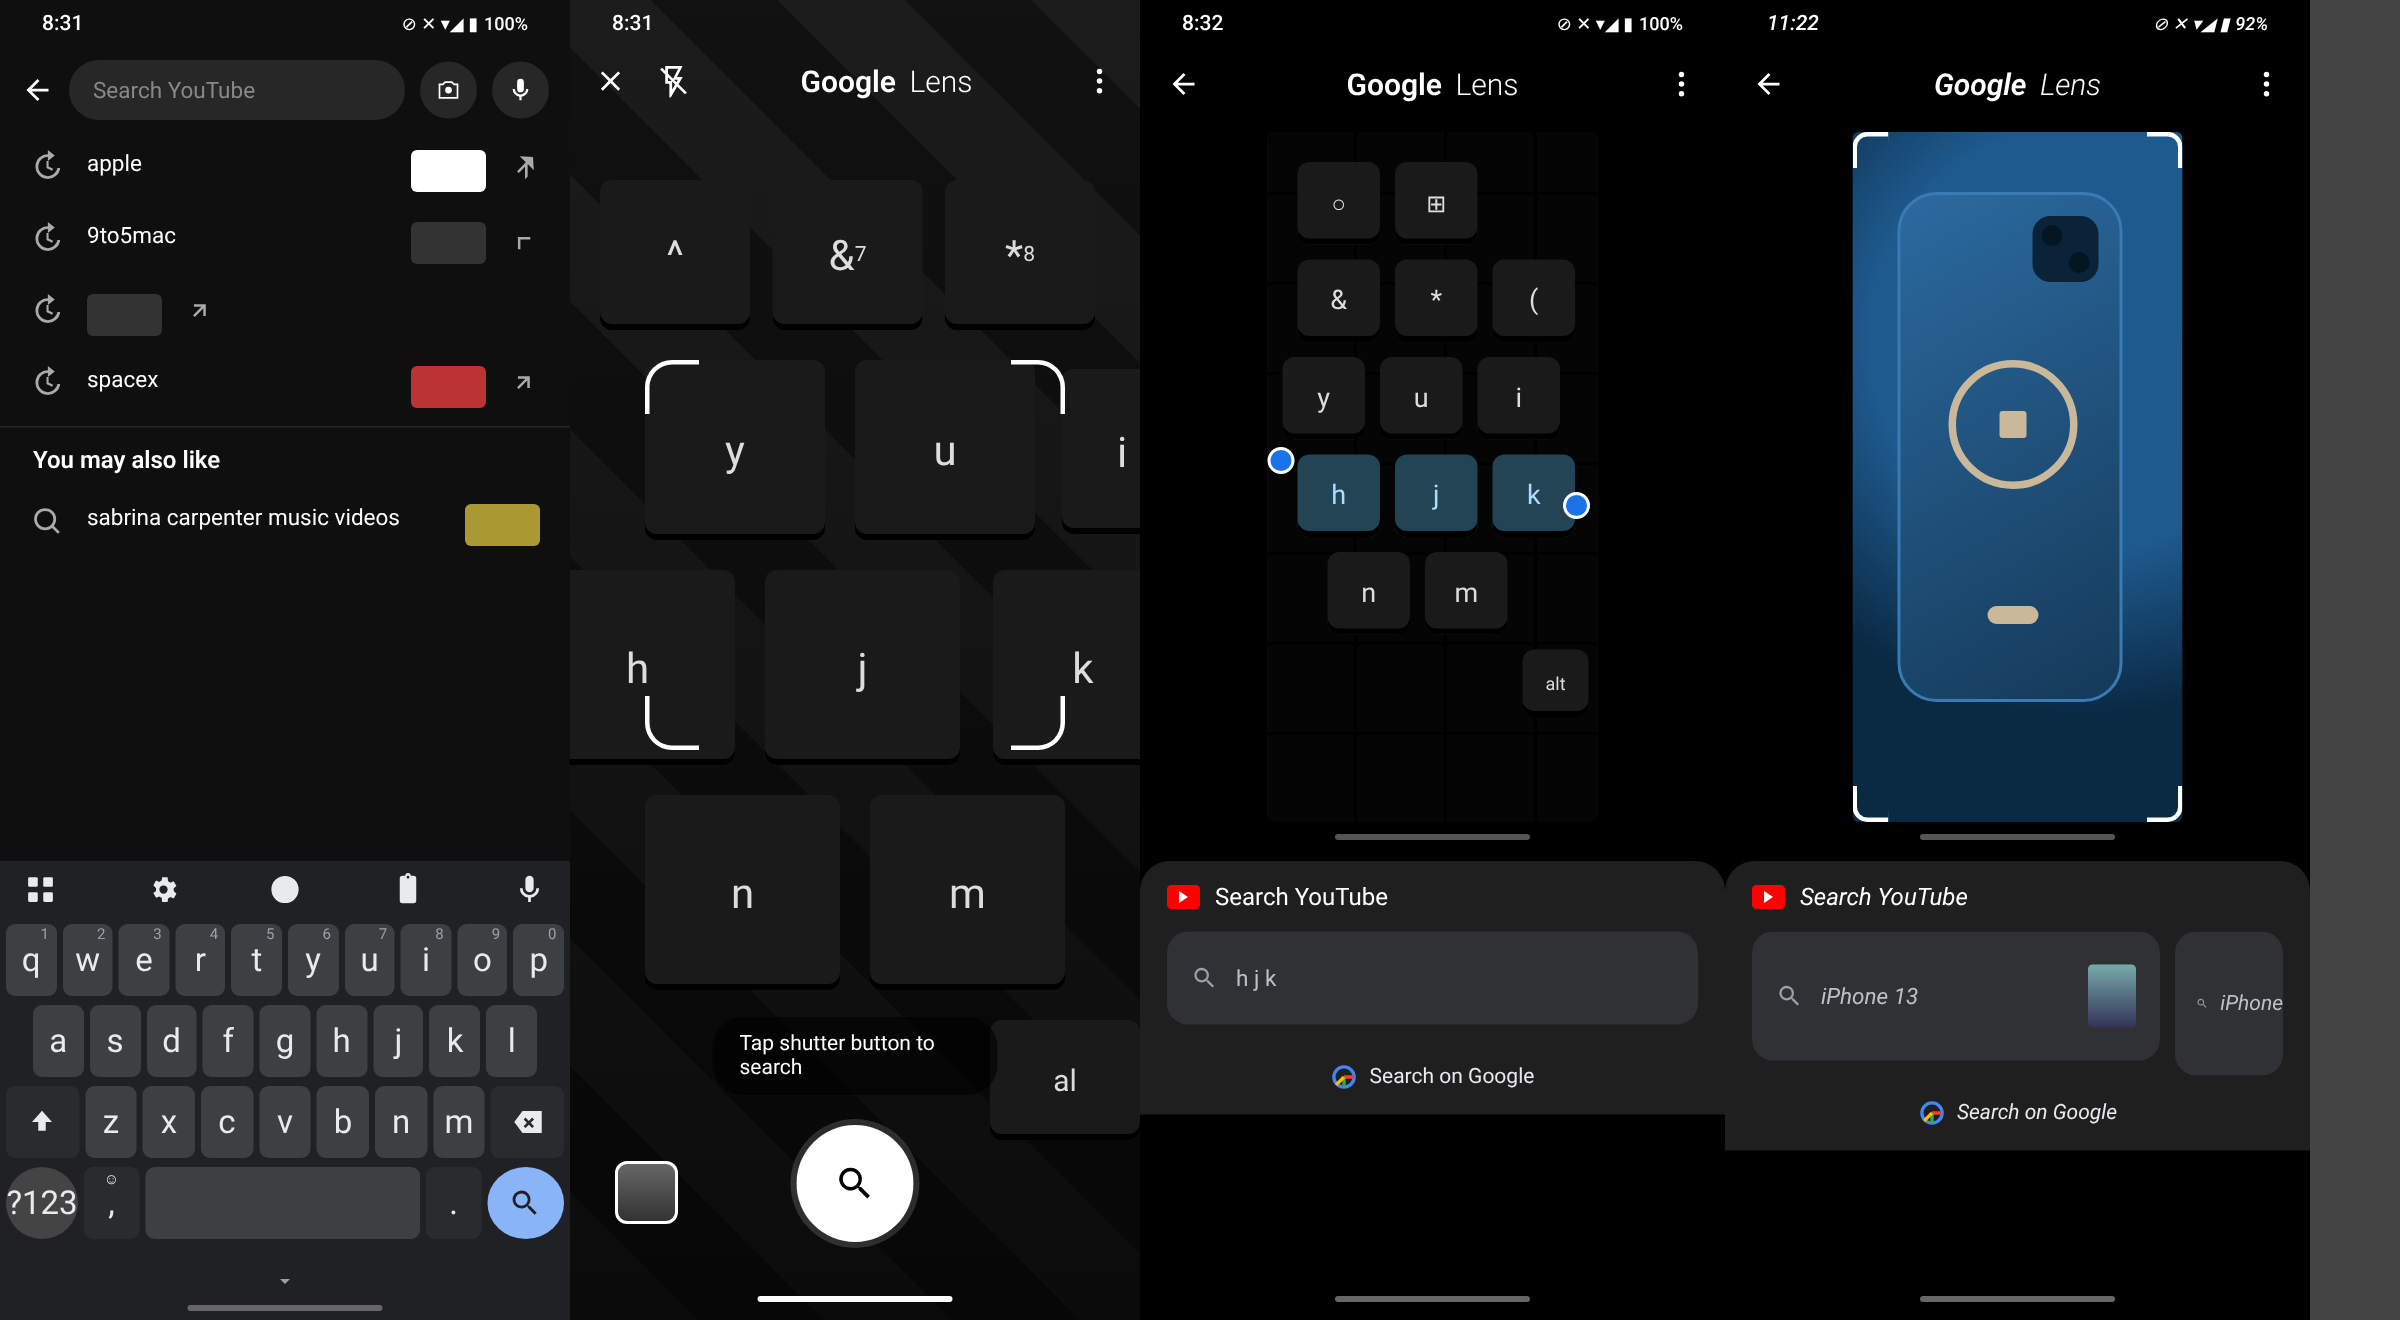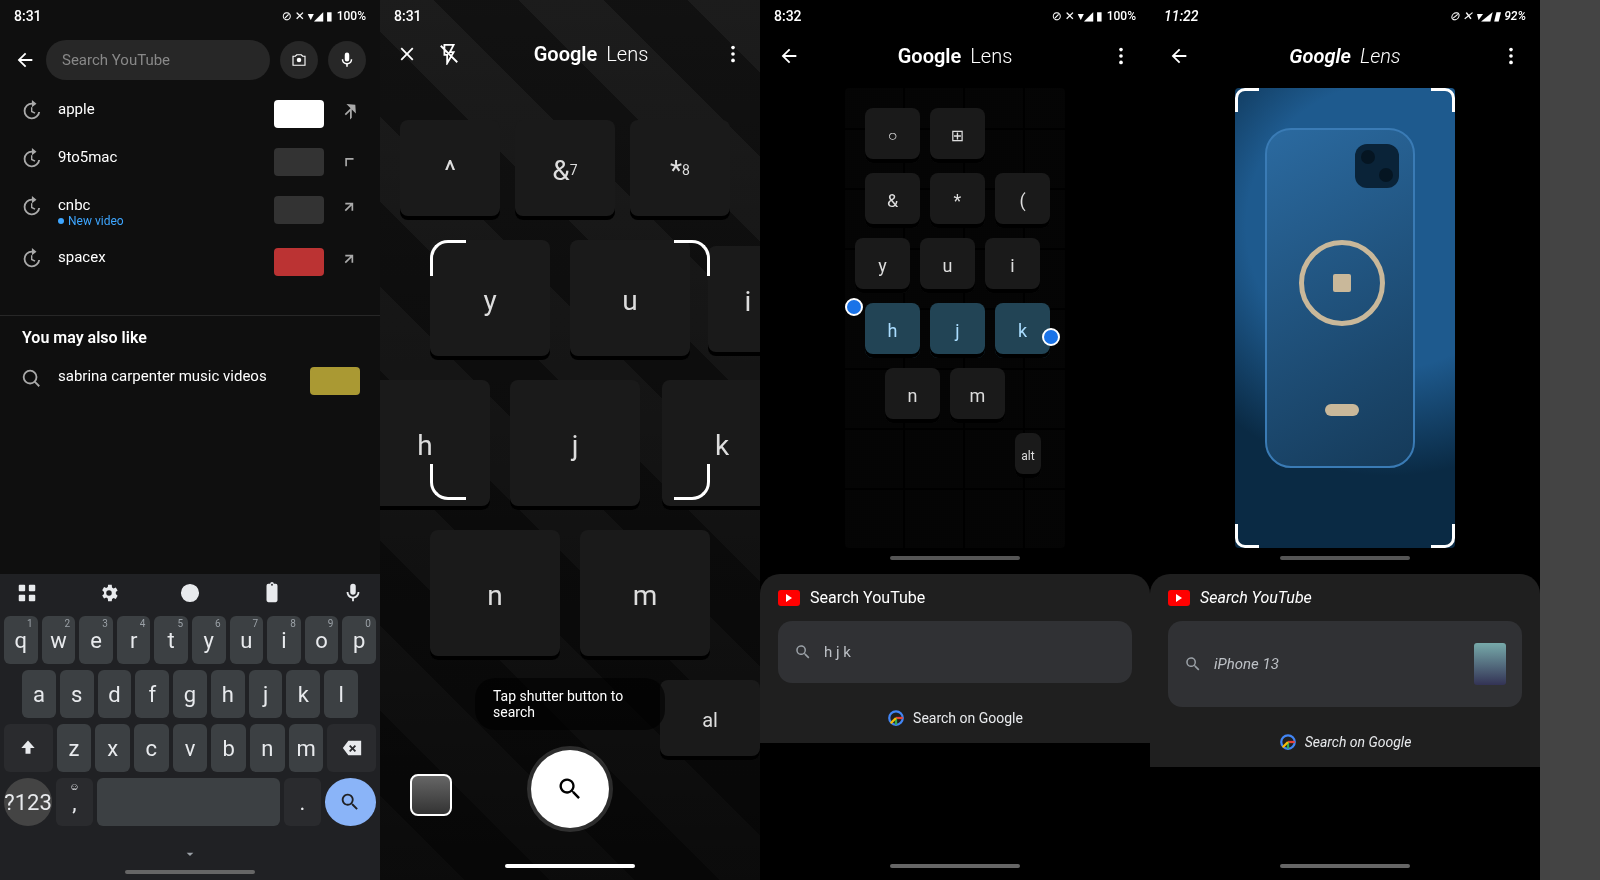--- a/index.html
+++ b/index.html
@@ -14,21 +14,21 @@
     position: relative;
     height: 880px;
     background: #0c0c0c;
     overflow: hidden;
     flex-shrink: 0;
   }
   
   .status-bar {
     height: 32px;
     display: flex; align-items: center; justify-content: space-between;
-    padding: 0 14px;
+    padding: 0 28px;
     font-size: 14px; font-weight: 500;
     color: #fff;
   }
   .status-right { display: flex; align-items: center; gap: 4px; font-size: 12px; }
 
   
   .s1 { width: 380px; background:#0f0f0f; }
   .s1-header {
     display: flex; align-items: center; gap: 10px; padding: 8px 14px;
   }
@@ -45,21 +45,21 @@
   .circle-btn svg { width:18px; height:18px; fill:#fff; }
   .sugg-list { padding: 2px 0; }
   .sugg-row {
     display:flex; gap:16px; padding:10px 20px; cursor:pointer;
   }
   .sugg-row .hist-icon { width:22px; height:22px; }
   .sugg-row .label { flex:1; color:#fff; font-size:15px; }
   .sugg-row .sub { color:#3ea6ff; font-size:12px; display:flex; align-items:center; gap:4px;}
   .sugg-row .thumb { width:50px; height:28px; background:#333; border-radius:4px; }
   .sugg-row .arrow { width:20px; height:20px; }
-  .section-header { color:#fff; font-weight:600; padding:12px 22px 8px; border-top:1px solid #272727;margin-top:27px; }
+  .section-header { color:#fff; font-weight:600; padding:12px 22px 8px; border-top:1px solid #272727; }
 
   
   .kb { position:absolute; bottom:0; left:0; right:0; background:#202124; }
   .kb-toolbar {
     display:flex; justify-content:space-between; align-items:center;
     padding:8px 16px;
   }
   .kb-toolbar svg { width:22px; height:22px; fill:#e8eaed; cursor:pointer;}
   .kb-rows { padding:4px 4px 8px; }
   .kb-row { display:flex; justify-content:center; gap:4px; margin-bottom:6px;}
@@ -222,27 +222,20 @@
       <span class="label">9to5mac</span>
       <div class="thumb"></div>
       <svg class="arrow" viewBox="0 0 24 24" fill="#aaa">
           <path d="M9 5l-1.4 1.4L13.2 12l-5.6 5.6L9 19l7-7z" transform="rotate(-135 12 12) translate(0 -4)"></path>
         </svg>
     </div>
     <div class="sugg-row">
       <svg class="hist-icon" viewBox="0 0 24 24" fill="#aaa">
           <path d="M13 3a9 9 0 1 0 8.94 10H19.9A7 7 0 1 1 13 5v3l5-4-5-4zm-1 5v5l4 2 .8-1.3-3.3-1.7V8z"></path>
         </svg>
-      <div style="flex:1">
-        <div class="label">cnbc</div>
-        <div class="sub">
-            <span style="width:6px;height:6px;background:#3ea6ff;border-radius:50%"></span>
-            <span>New video</span>
-          </div>
-      </div>
       <div class="thumb"></div>
       <svg class="arrow" viewBox="0 0 24 24" fill="#aaa">
           <path d="M4 12h12M10 6l6 6-6 6" stroke="#aaa" fill="none" stroke-width="2" transform="rotate(-45 12 12)"></path>
         </svg>
     </div>
     <div class="sugg-row">
       <svg class="hist-icon" viewBox="0 0 24 24" fill="#aaa">
           <path d="M13 3a9 9 0 1 0 8.94 10H19.9A7 7 0 1 1 13 5v3l5-4-5-4zm-1 5v5l4 2 .8-1.3-3.3-1.7V8z"></path>
         </svg>
       <span class="label">spacex</span>
@@ -438,21 +431,21 @@
     <div class="keycap" style="top:85px;left:85px;width:55px;height:55px;font-size:18px">*</div>
     <div class="keycap" style="top:85px;left:150px;width:55px;height:55px;font-size:18px">(</div>
     <div class="keycap" style="top:150px;left:10px;width:55px;height:55px;font-size:18px">y</div>
     <div class="keycap" style="top:150px;left:75px;width:55px;height:55px;font-size:18px">u</div>
     <div class="keycap" style="top:150px;left:140px;width:55px;height:55px;font-size:18px">i</div>
     <div class="keycap" style="top:215px;left:20px;width:55px;height:55px;font-size:18px;background:#245;color:#adf">h</div>
     <div class="keycap" style="top:215px;left:85px;width:55px;height:55px;font-size:18px;background:#245;color:#adf">j</div>
     <div class="keycap" style="top:215px;left:150px;width:55px;height:55px;font-size:18px;background:#245;color:#adf">k</div>
     <div class="keycap" style="top:280px;left:40px;width:55px;height:55px;font-size:18px">n</div>
     <div class="keycap" style="top:280px;left:105px;width:55px;height:55px;font-size:18px">m</div>
-    <div class="keycap" style="top:345px;left:170px;width:26px;height:45px;font-size:12px">alt</div>
+    <div class="keycap" style="top:345px;left:170px;width:44px;height:45px;font-size:12px">alt</div>
     <div class="blue-dot" style="top:210px;left:0"></div>
     <div class="blue-dot" style="top:240px;right:5px"></div>
   </div>
   <div class="nav-pill" style="background:#555;margin-top:8px"></div>
   <div class="sheet">
     <div class="sheet-header">
       <div class="yt-badge"></div>
       <span>Search YouTube</span>
     </div>
     <div class="result-card">
@@ -518,20 +511,26 @@
       <span>Search YouTube</span>
     </div>
     <div class="card-row">
       <div class="result-card" style="flex:1">
         <svg viewBox="0 0 24 24">
             <path d="M15.5 14h-.8l-.3-.3a6.5 6.5 0 1 0-.7.7l.3.3v.8l5 5 1.5-1.5zm-6 0a4.5 4.5 0 1 1 0-9 4.5 4.5 0 0 1 0 9z"></path>
           </svg>
         <span>iPhone 13</span>
         <div class="rthumb"></div>
       </div>
+      <div class="partial-card">
+        <svg viewBox="0 0 24 24" width="16" height="16" fill="#9aa0a6">
+            <path d="M15.5 14h-.8l-.3-.3a6.5 6.5 0 1 0-.7.7l.3.3v.8l5 5 1.5-1.5zm-6 0a4.5 4.5 0 1 1 0-9 4.5 4.5 0 0 1 0 9z"></path>
+          </svg>
+        <span style="font-size:14px">iPhone</span>
+      </div>
     </div>
     <div class="search-google">
       <svg class="g-icon" viewBox="0 0 24 24">
           <circle cx="12" cy="12" r="9" fill="none" stroke="#4285f4" stroke-width="3"></circle>
           <path d="M12 12h9" stroke="#ea4335" stroke-width="3"></path>
           <path d="M12 12v9" stroke="#34a853" stroke-width="3"></path>
           <path d="M12 12L5 19" stroke="#fbbc05" stroke-width="3"></path>
         </svg>
       <span>Search on Google</span>
     </div>

